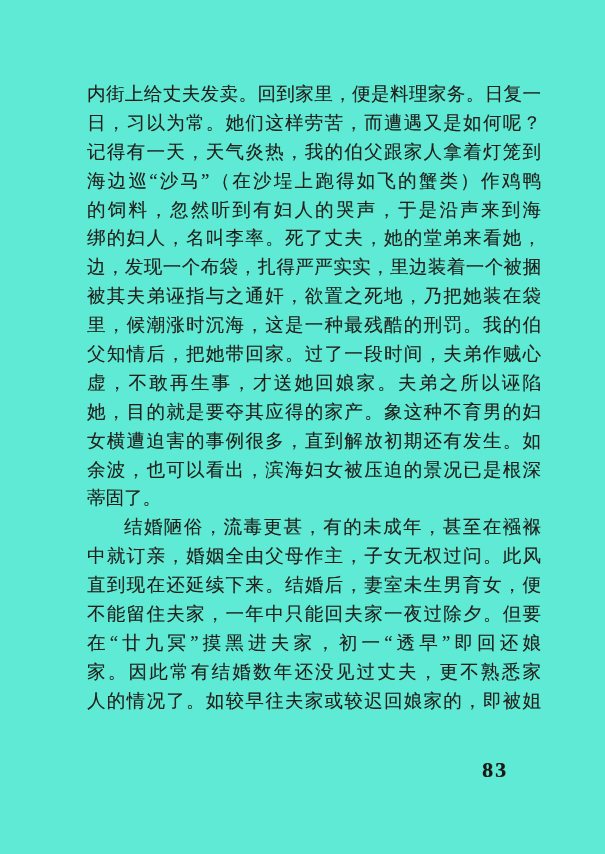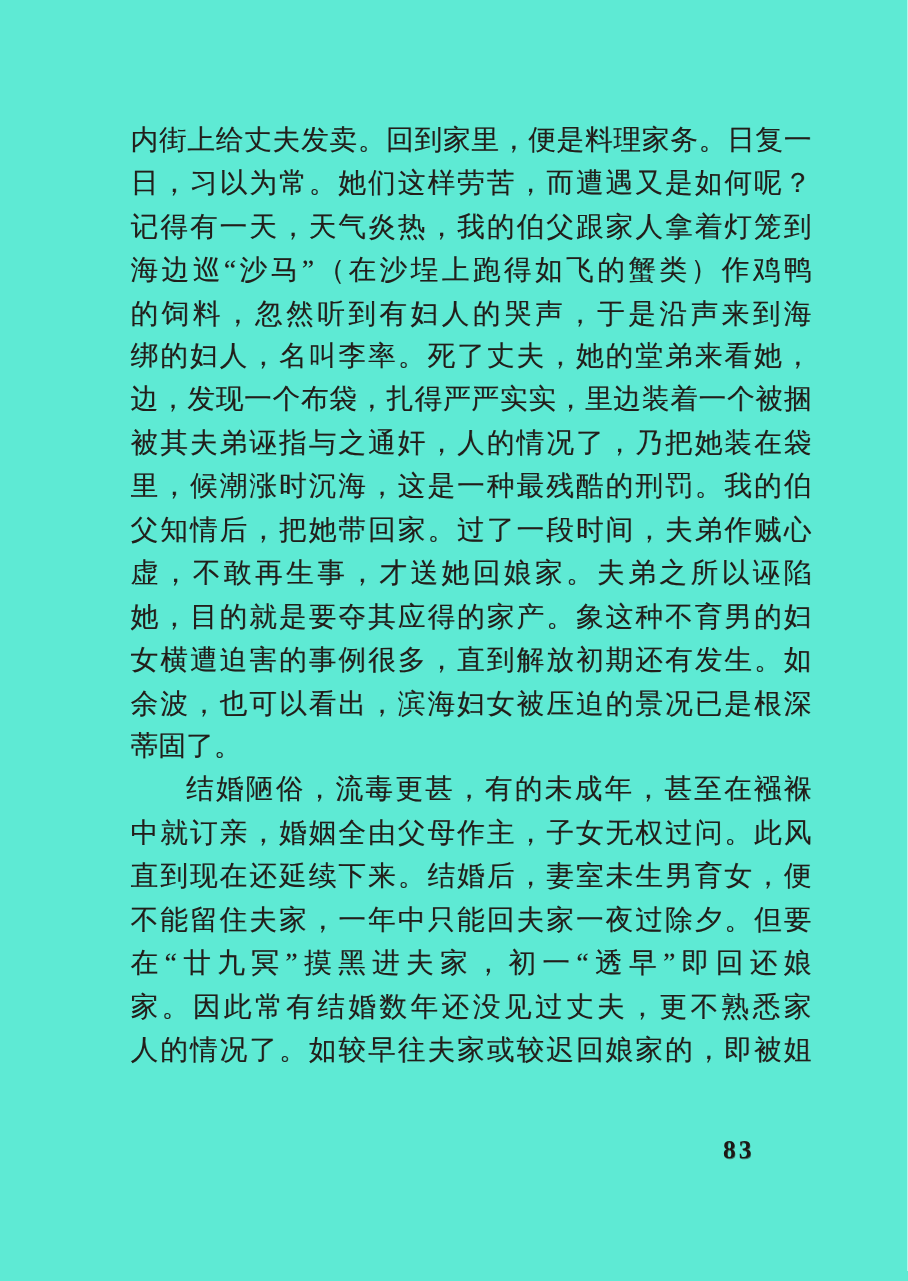--- a/index.html
+++ b/index.html
@@ -39,40 +39,40 @@
     text-align: left;
     text-align-last: left;
   }
   .line.indent {
     text-indent: 2em;
   }
   .pagenum {
     position: absolute;
     left: 482px;
     top: 757px;
-    font-size: 17px;
+    font-size: 22px;
     font-weight: bold;
     color: #1c1814;
     letter-spacing: 2px;
     text-shadow: 0.4px 0.4px 0 rgba(28,24,20,0.5);
   }
 </style>
 </head>
 <body>
 
 <div class="page">
   <div class="textblock">
     <div class="line">内街上给丈夫发卖。回到家里，便是料理家务。日复一</div>
     <div class="line">日，习以为常。她们这样劳苦，而遭遇又是如何呢？</div>
     <div class="line">记得有一天，天气炎热，我的伯父跟家人拿着灯笼到</div>
     <div class="line">海边巡“沙马”（在沙埕上跑得如飞的蟹类）作鸡鸭</div>
     <div class="line">的饲料，忽然听到有妇人的哭声，于是沿声来到海</div>
     <div class="line">绑的妇人，名叫李率。死了丈夫，她的堂弟来看她，</div>
     <div class="line">边，发现一个布袋，扎得严严实实，里边装着一个被捆</div>
-    <div class="line">被其夫弟诬指与之通奸，人的情况了，乃把她装在袋</div>
+    <div class="line">被其夫弟诬指与之通奸，欲置之死地，乃把她装在袋</div>
     <div class="line">里，候潮涨时沉海，这是一种最残酷的刑罚。我的伯</div>
     <div class="line">父知情后，把她带回家。过了一段时间，夫弟作贼心</div>
     <div class="line">虚，不敢再生事，才送她回娘家。夫弟之所以诬陷</div>
     <div class="line">她，目的就是要夺其应得的家产。象这种不育男的妇</div>
     <div class="line">女横遭迫害的事例很多，直到解放初期还有发生。如</div>
     <div class="line">余波，也可以看出，滨海妇女被压迫的景况已是根深</div>
     <div class="line short">蒂固了。</div>
     <div class="line indent">结婚陋俗，流毒更甚，有的未成年，甚至在襁褓</div>
     <div class="line">中就订亲，婚姻全由父母作主，子女无权过问。此风</div>
     <div class="line">直到现在还延续下来。结婚后，妻室未生男育女，便</div>

